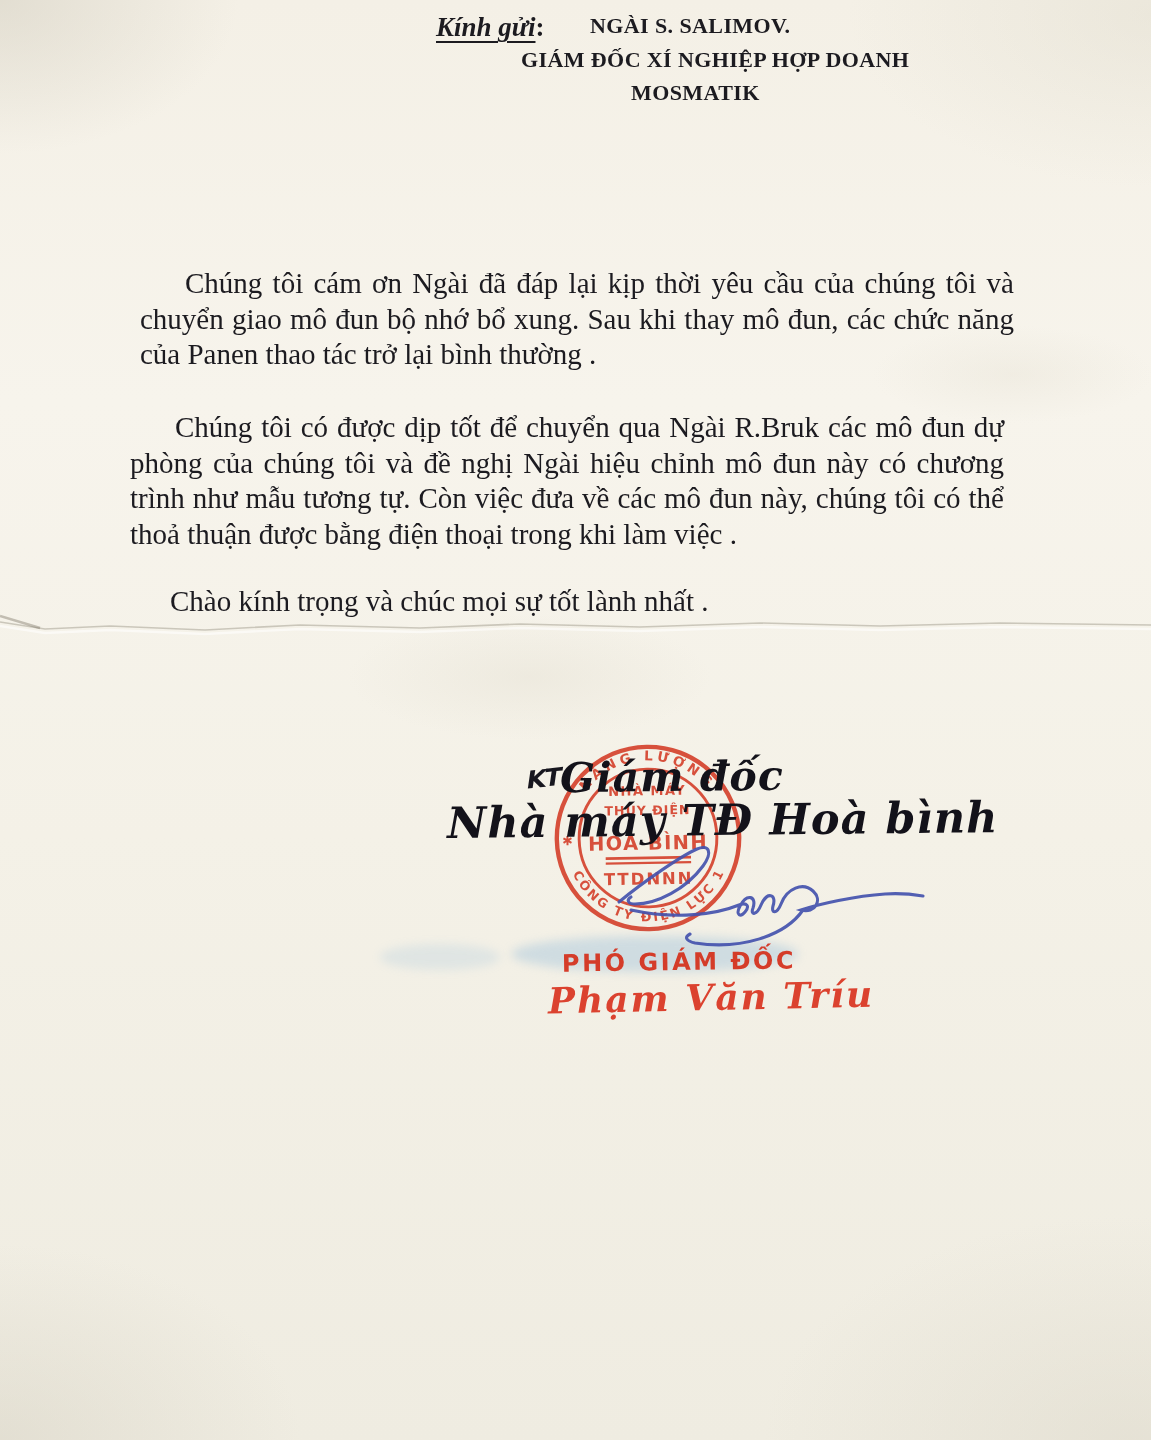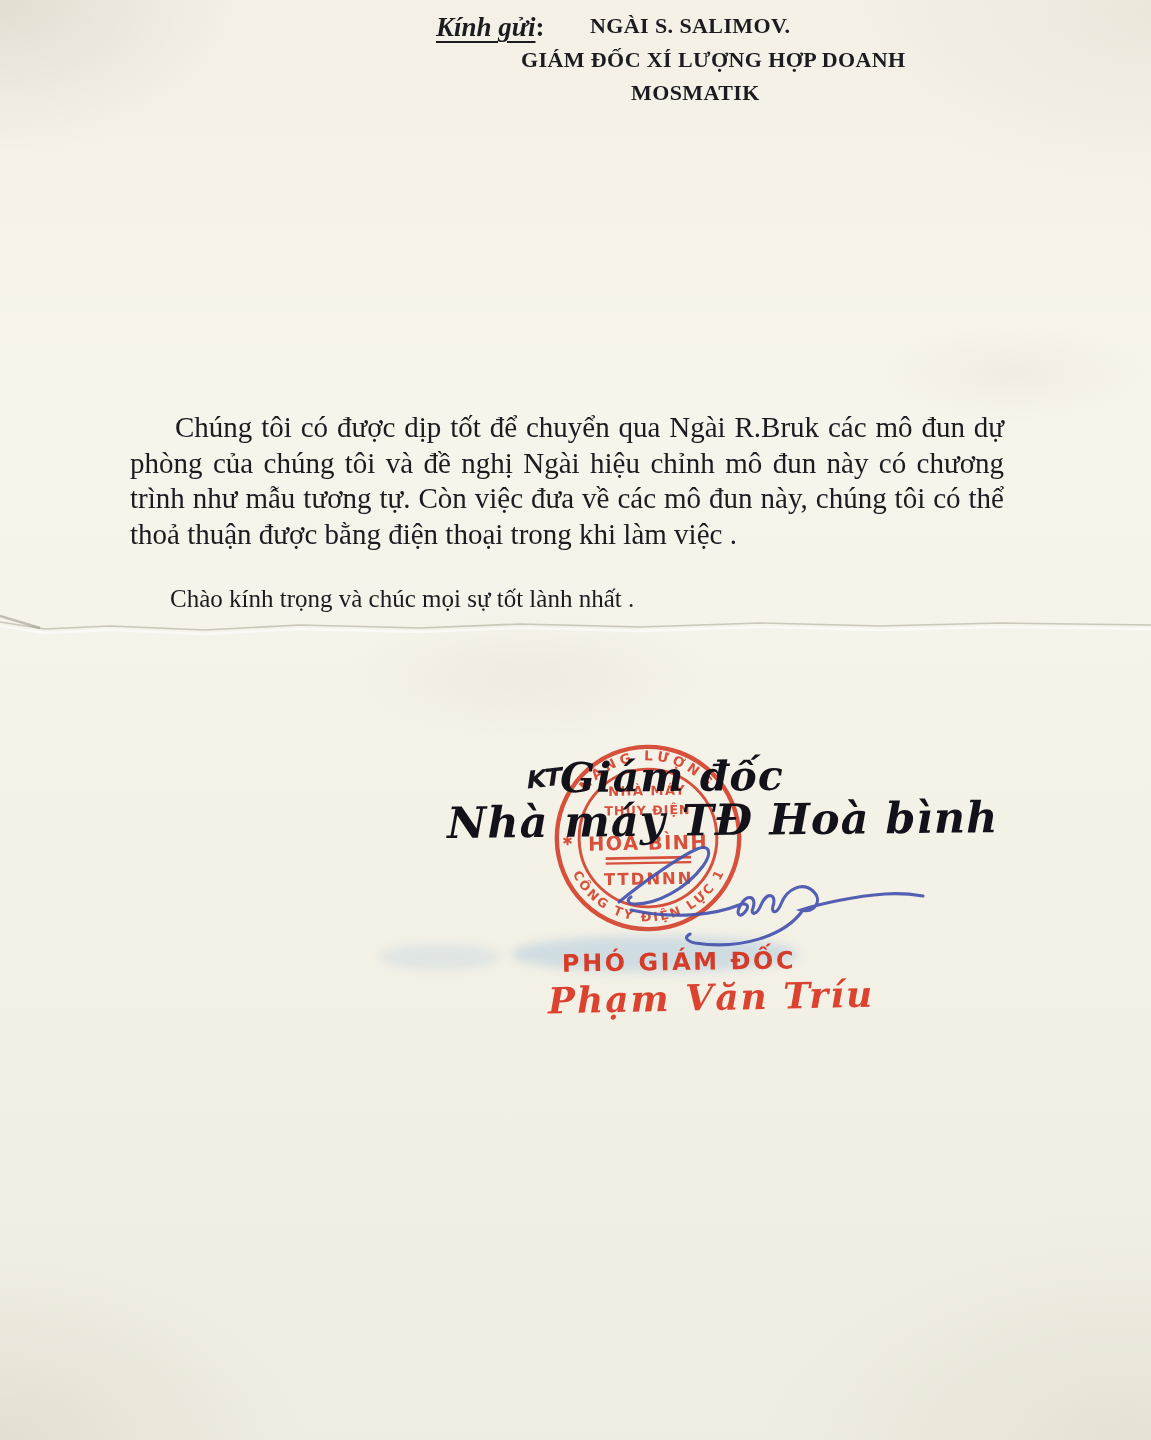--- a/index.html
+++ b/index.html
@@ -25,21 +25,21 @@
     font-size:27px;font-weight:bold;font-style:italic;
     text-decoration:underline;text-decoration-thickness:2px;text-underline-offset:5px;
   }
   .recipient-colon{font-size:27px;font-weight:bold;}
   .cap-line{font-size:22px;font-weight:bold;letter-spacing:.4px;white-space:nowrap;}
   .salutation{font-size:31px;font-weight:bold;font-style:italic;white-space:nowrap;}
   .para{
     width:874px;font-size:29px;line-height:35.5px;text-align:justify;
     text-indent:45px;
   }
-  .closing-line{font-size:25px;white-space:nowrap;text-align:center;}
+  .closing-line{font-size:29px;white-space:nowrap;text-align:center;}
   .script{
     font-family:"DejaVu Serif","Liberation Serif",serif;
     font-style:italic;font-weight:bold;color:#13121a;white-space:nowrap;
     transform:rotate(-.6deg);
   }
   .script-1{font-size:41px;letter-spacing:1px;}
   .script-2{font-size:43px;letter-spacing:1px;}
   .kt-mark{
     font-family:"DejaVu Sans","Liberation Sans",sans-serif;
     font-size:25px;font-weight:bold;color:#17161e;
@@ -63,24 +63,25 @@
 </style>
 </head>
 <body>
 
 <div class="paper">
 
   <div class="abs" style="left:400px;top:12px;margin-left:36px;">
     <span class="recipient-label ink">Kính gửi</span><span class="recipient-colon ink">:</span>
   </div>
   <div class="abs cap-line ink" style="left:590px;top:13px;">NGÀI  S. SALIMOV.</div>
-  <div class="abs cap-line ink" style="left:521px;top:47px;">GIÁM ĐỐC XÍ LƯỢNG HỢP DOANH</div>
+  <div class="abs cap-line ink" style="left:521px;top:47px;">GIÁM ĐỐC XÍ NGHIỆP HỢP DOANH</div>
   <div class="abs cap-line ink" style="left:631px;top:80px;">MOSMATIK</div>
 
 
+  <div class="abs para ink" style="left:140px;top:266px;">Chúng tôi cám ơn Ngài đã đáp lại kịp thời yêu cầu của chúng tôi và chuyển giao mô đun bộ nhớ bổ xung. Sau khi thay mô đun, các chức năng của Panen thao tác trở lại bình thường .</div>
   <div class="abs para ink" style="left:130px;top:410px;">Chúng tôi có được dịp tốt để chuyển qua Ngài R.Bruk các mô đun dự phòng của chúng tôi và đề nghị Ngài hiệu chỉnh mô đun này có chương trình như mẫu tương tự. Còn việc đưa về các mô đun này, chúng tôi có thể thoả thuận được bằng điện thoại trong khi làm việc .</div>
   <div class="abs closing-line ink" style="left:170px;top:585px;">Chào kính trọng và chúc mọi sự tốt lành nhất .</div>
 
   <svg class="abs fold-svg" style="left:0;top:612px;" width="1151" height="30" viewBox="0 0 1151 30">
     <path d="M0,10 L45,17 L110,14 L205,18 L300,13 L420,16 L520,12 L640,15 L760,11 L880,14 L1000,11 L1151,13" fill="none" stroke="rgba(120,113,96,0.34)" stroke-width="1.6"></path>
     <path d="M0,14 L45,21 L110,18 L205,22 L300,17 L420,20 L520,16 L640,19 L760,15 L880,18 L1000,15 L1151,17" fill="none" stroke="rgba(255,255,255,0.55)" stroke-width="2.4"></path>
     <path d="M0,4 L40,16" fill="none" stroke="rgba(110,103,88,0.38)" stroke-width="2.6"></path>
   </svg>
 
   <svg class="abs stamp-svg" style="left:551px;top:741px;transform:rotate(-1deg);" width="194" height="194" viewBox="0 0 200 200">

